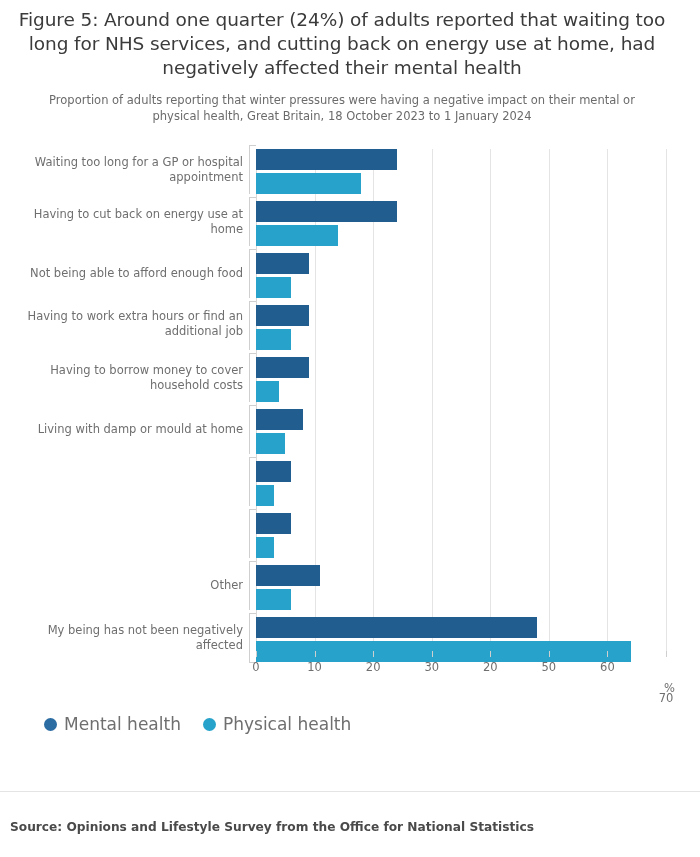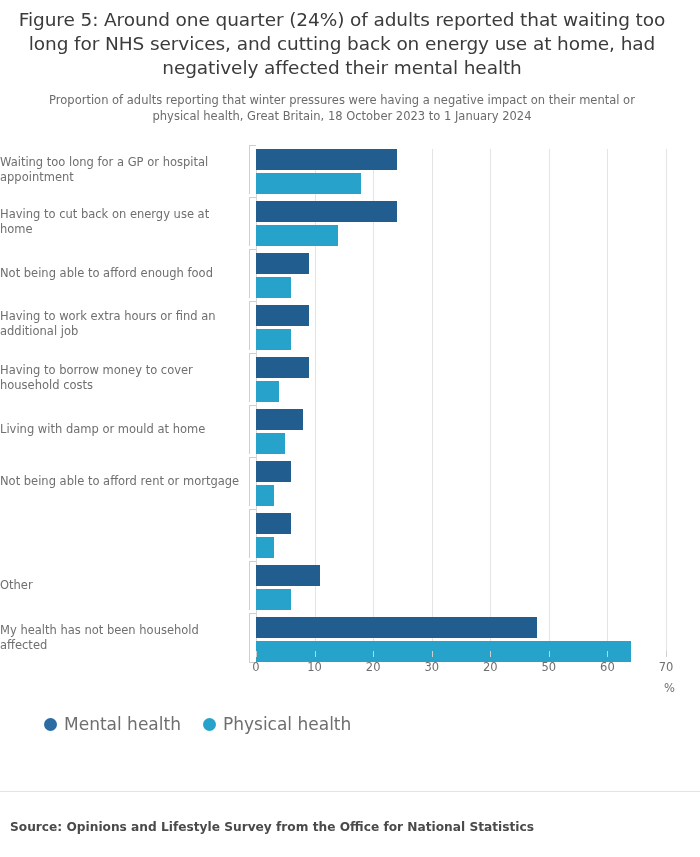--- a/index.html
+++ b/index.html
@@ -105,21 +105,21 @@
     position: absolute;
     left: 0;
     top: 3px;
     width: 243px;
     height: 508px;
   }
   .cat-label {
     position: absolute;
     right: 0;
     width: 100%;
-    text-align: left;
+    text-align: right;
     font-size: 11.5px;
     line-height: 15px;
     color: #6f6f6f;
   }
 
   
   .xaxis {
     position: absolute;
     left: 256px;
     top: 514px;
@@ -201,23 +201,22 @@
 
 <div class="chart-wrap">
 
   <div class="cat-labels">
       <div class="cat-label" style="top: 5.5px;">Waiting too long for a GP or hospital appointment</div>
       <div class="cat-label" style="top: 57.5px;">Having to cut back on energy use at home</div>
       <div class="cat-label" style="top: 117px;">Not being able to afford enough food</div>
       <div class="cat-label" style="top: 160px;">Having to work extra hours or find an additional job</div>
       <div class="cat-label" style="top: 273px;">Living with damp or mould at home</div>
       <div class="cat-label" style="top: 213.5px;">Having to borrow money to cover household costs</div>
-      <div class="cat-label" style="top: 325px;">Not being able to afford rent or mortgage</div>
       <div class="cat-label" style="top: 429px;">Other</div>
-      <div class="cat-label" style="top: 473.5px;">My health has not been household affected</div>
+      <div class="cat-label" style="top: 473.5px;">My being has not been negatively affected</div>
     </div>
 
   <div class="plot">
     <div class="gridlines">
         <div class="gridline zero" style="left: 0px;"></div>
         <div class="gridline" style="left: 58.5714px;"></div>
         <div class="gridline" style="left: 117.143px;"></div>
         <div class="gridline" style="left: 175.714px;"></div>
         <div class="gridline" style="left: 234.286px;"></div>
         <div class="gridline" style="left: 292.857px;"></div>
@@ -299,21 +298,21 @@
       <span class="xtick" style="left: 117.143px;">20</span>
       <div class="xtick-mark" style="left: 175.714px;"></div>
       <span class="xtick" style="left: 175.714px;">30</span>
       <div class="xtick-mark" style="left: 234.286px;"></div>
       <span class="xtick" style="left: 234.286px;">20</span>
       <div class="xtick-mark" style="left: 292.857px;"></div>
       <span class="xtick" style="left: 292.857px;">50</span>
       <div class="xtick-mark" style="left: 351.429px;"></div>
       <span class="xtick" style="left: 351.429px;">60</span>
       <div class="xtick-mark" style="left: 410px;"></div>
-      <span class="xtick" style="left: 410px;">70</span>
+      <span class="xtick" style="left: 410px; margin-top: 31px;">70</span>
     </div>
 
 </div>
 
 <div class="legend">
     <div class="legend-item">
       <span class="legend-dot" style="background: rgb(43, 108, 163);"></span>
       <span class="legend-text">Mental health</span>
     </div>
     <div class="legend-item">

